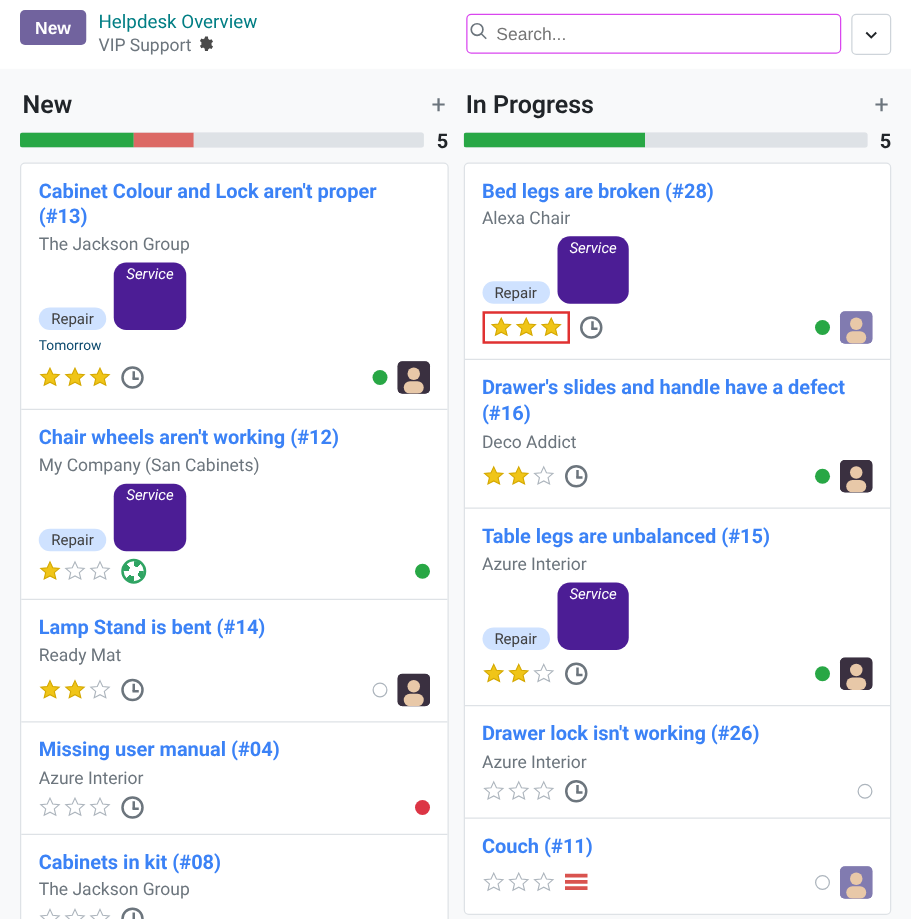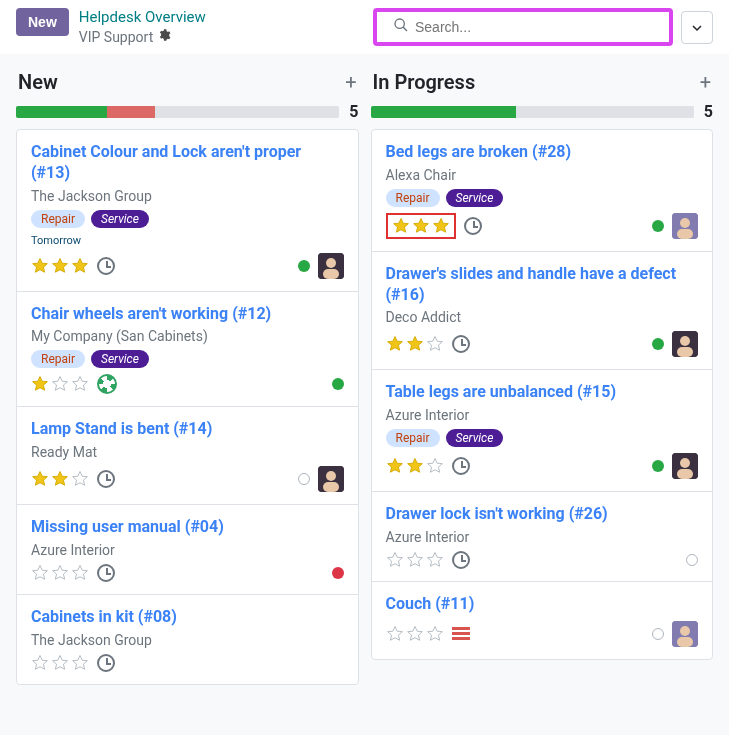--- a/index.html
+++ b/index.html
@@ -4,21 +4,21 @@
 <style>
 * { box-sizing: border-box; margin: 0; padding: 0; }
 body { font-family: -apple-system, BlinkMacSystemFont, "Segoe UI", Roboto, sans-serif; background: #f8f9fa; color: #212529; width: 729px; }
 .topbar { display: flex; align-items: center; justify-content: space-between; padding: 8px 16px; background: #fff; }
 .topbar-left { display: flex; align-items: flex-start; gap: 10px; }
 .new-btn { background: #71639e; color: #fff; font-weight: 600; border: none; padding: 6px 12px; border-radius: 4px; font-size: 14px; cursor: pointer; }
 .breadcrumb-stack { display: flex; flex-direction: column; line-height: 1.3; }
 .bc-top { color: #017e84; font-weight: 400; font-size: 15px; cursor: pointer; }
 .bc-sub { color: #6c757d; font-size: 14px; display: flex; align-items: center; gap: 4px; }
 .search-wrap { display: flex; align-items: center; gap: 8px; }
-.search-box { display: flex; align-items: center; border: 4px solid #d946ef; border-radius: 4px; padding: 5px 16px; width: 300px; }
+.search-box { display: flex; align-items: center; border: 1px solid #d946ef; border-radius: 4px; padding: 5px 1px; width: 300px; }
 .search-box input { border: none; outline: none; font-size: 14px; flex: 1; color: #6c757d; }
 .search-dd { border: 1px solid #ced4da; border-radius: 4px; padding: 6px 10px; background: #fff; cursor: pointer; }
 
 .board { display: flex; gap: 12px; padding: 12px 16px; }
 .column { flex: 1; }
 .col-head { display: flex; align-items: center; justify-content: space-between; padding: 4px 2px 8px; }
 .col-title { font-size: 20px; font-weight: 600; color: #212529; }
 .plus { color: #6c757d; font-size: 20px; cursor: pointer; font-weight: 400; }
 .progress-row { display: flex; align-items: center; gap: 10px; margin-bottom: 8px; }
 .progress { flex: 1; height: 12px; background: #dee2e6; border-radius: 2px; overflow: hidden; display: flex; }
@@ -27,21 +27,21 @@
 .progress .seg-grey { background: #dee2e6; }
 .count { font-weight: 700; font-size: 16px; }
 
 .cards { border: 1px solid #dee2e6; border-radius: 4px; background: #fff; }
 .card { padding: 12px 14px; border-bottom: 1px solid #dee2e6; position: relative; }
 .card:last-child { border-bottom: none; }
 .card-title { font-weight: 700; font-size: 16px; color: #3b82f6; margin-bottom: 4px; line-height: 1.3; }
 .card-sub { color: #6c757d; font-size: 14px; margin-bottom: 6px; }
 .tags { display: flex; gap: 6px; margin-bottom: 6px; }
 .tag { font-size: 12px; padding: 2px 10px; border-radius: 10px; }
-.tag-repair { background: #cfe2ff; color: #c2410c; }
+.tag-repair { background: #cfe2ff; color: #404040; margin-top: 36px; }
 .tag-service { background: #4c1d95; color: #fff; font-style: italic; }
 .deadline { color: #0c4a6e; font-size: 11px; margin-bottom: 6px; }
 .card-footer { display: flex; align-items: center; justify-content: space-between; margin-top: 6px; }
 .stars-wrap { display: inline-flex; align-items: center; gap: 8px; }
 .stars { display: inline-flex; gap: 2px; }
 .star { width: 18px; height: 18px; cursor: pointer; }
 .star svg { width: 100%; height: 100%; display: block; }
 .star-fill path { fill: #f0c518; stroke: #d4a800; }
 .star-empty path { fill: #fff; stroke: #adb5bd; }
 .clock-icon { width: 18px; height: 18px; border: 2px solid #6c757d; border-radius: 50%; position: relative; cursor: pointer; display: inline-block; }

